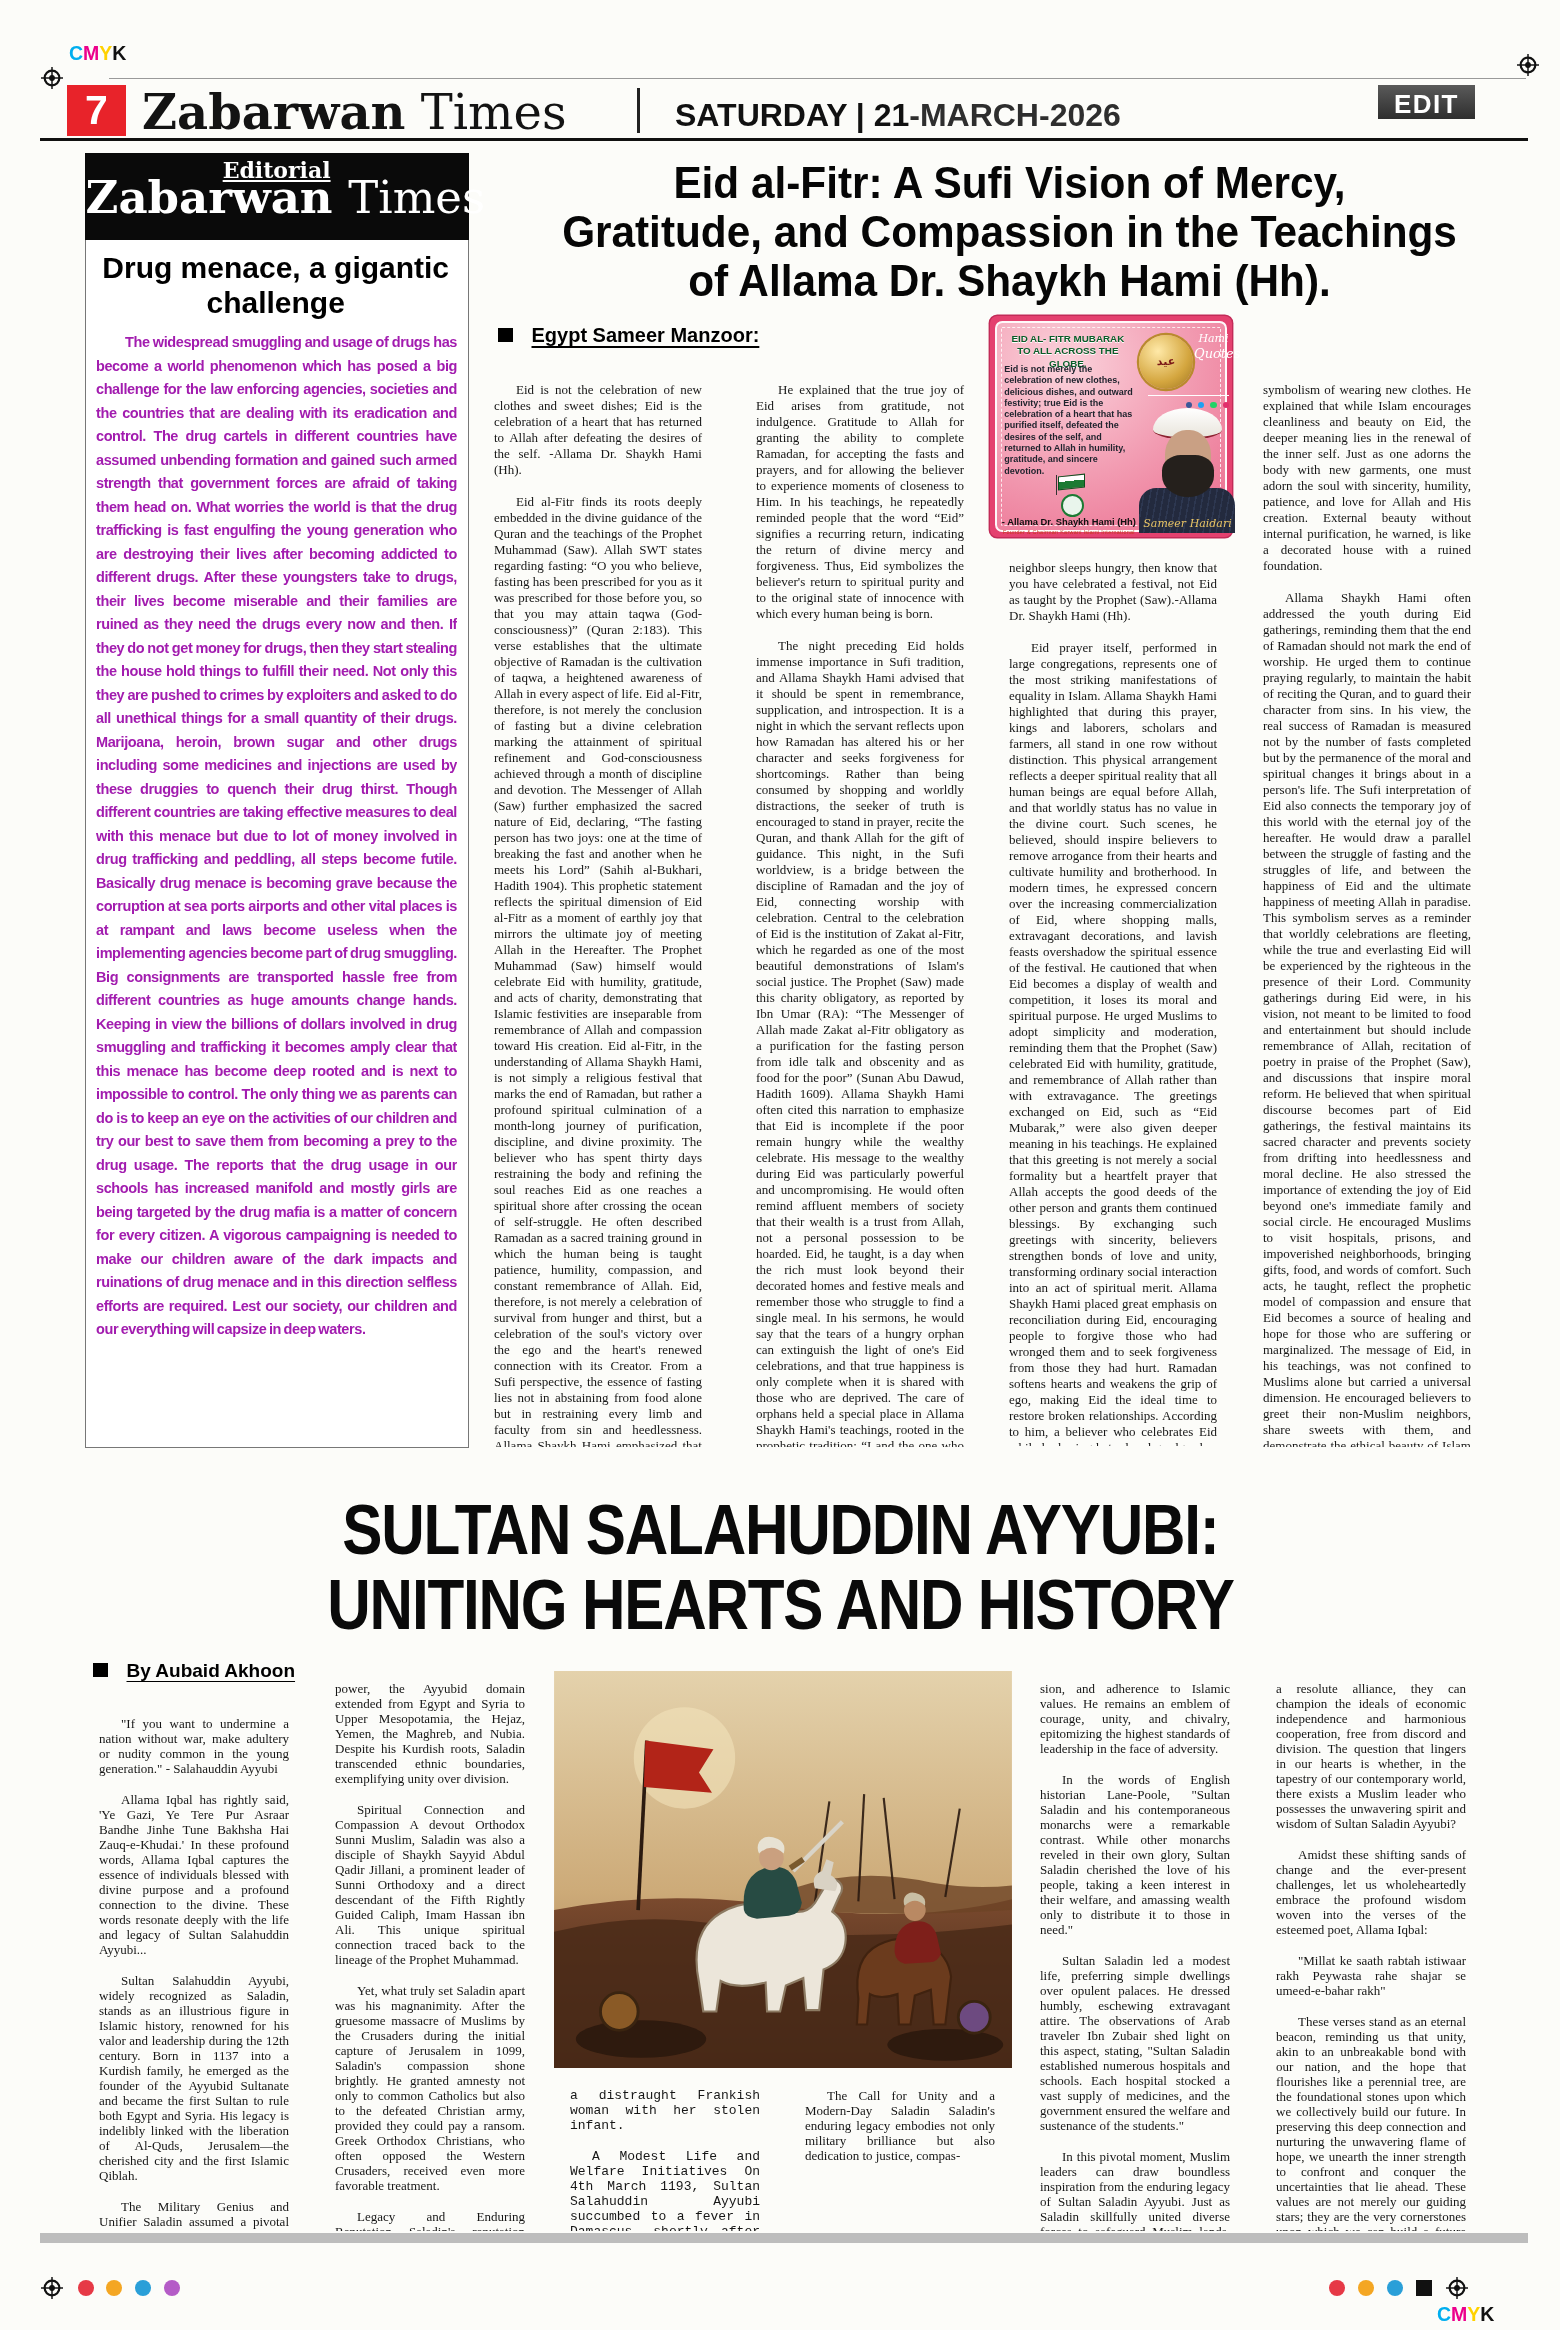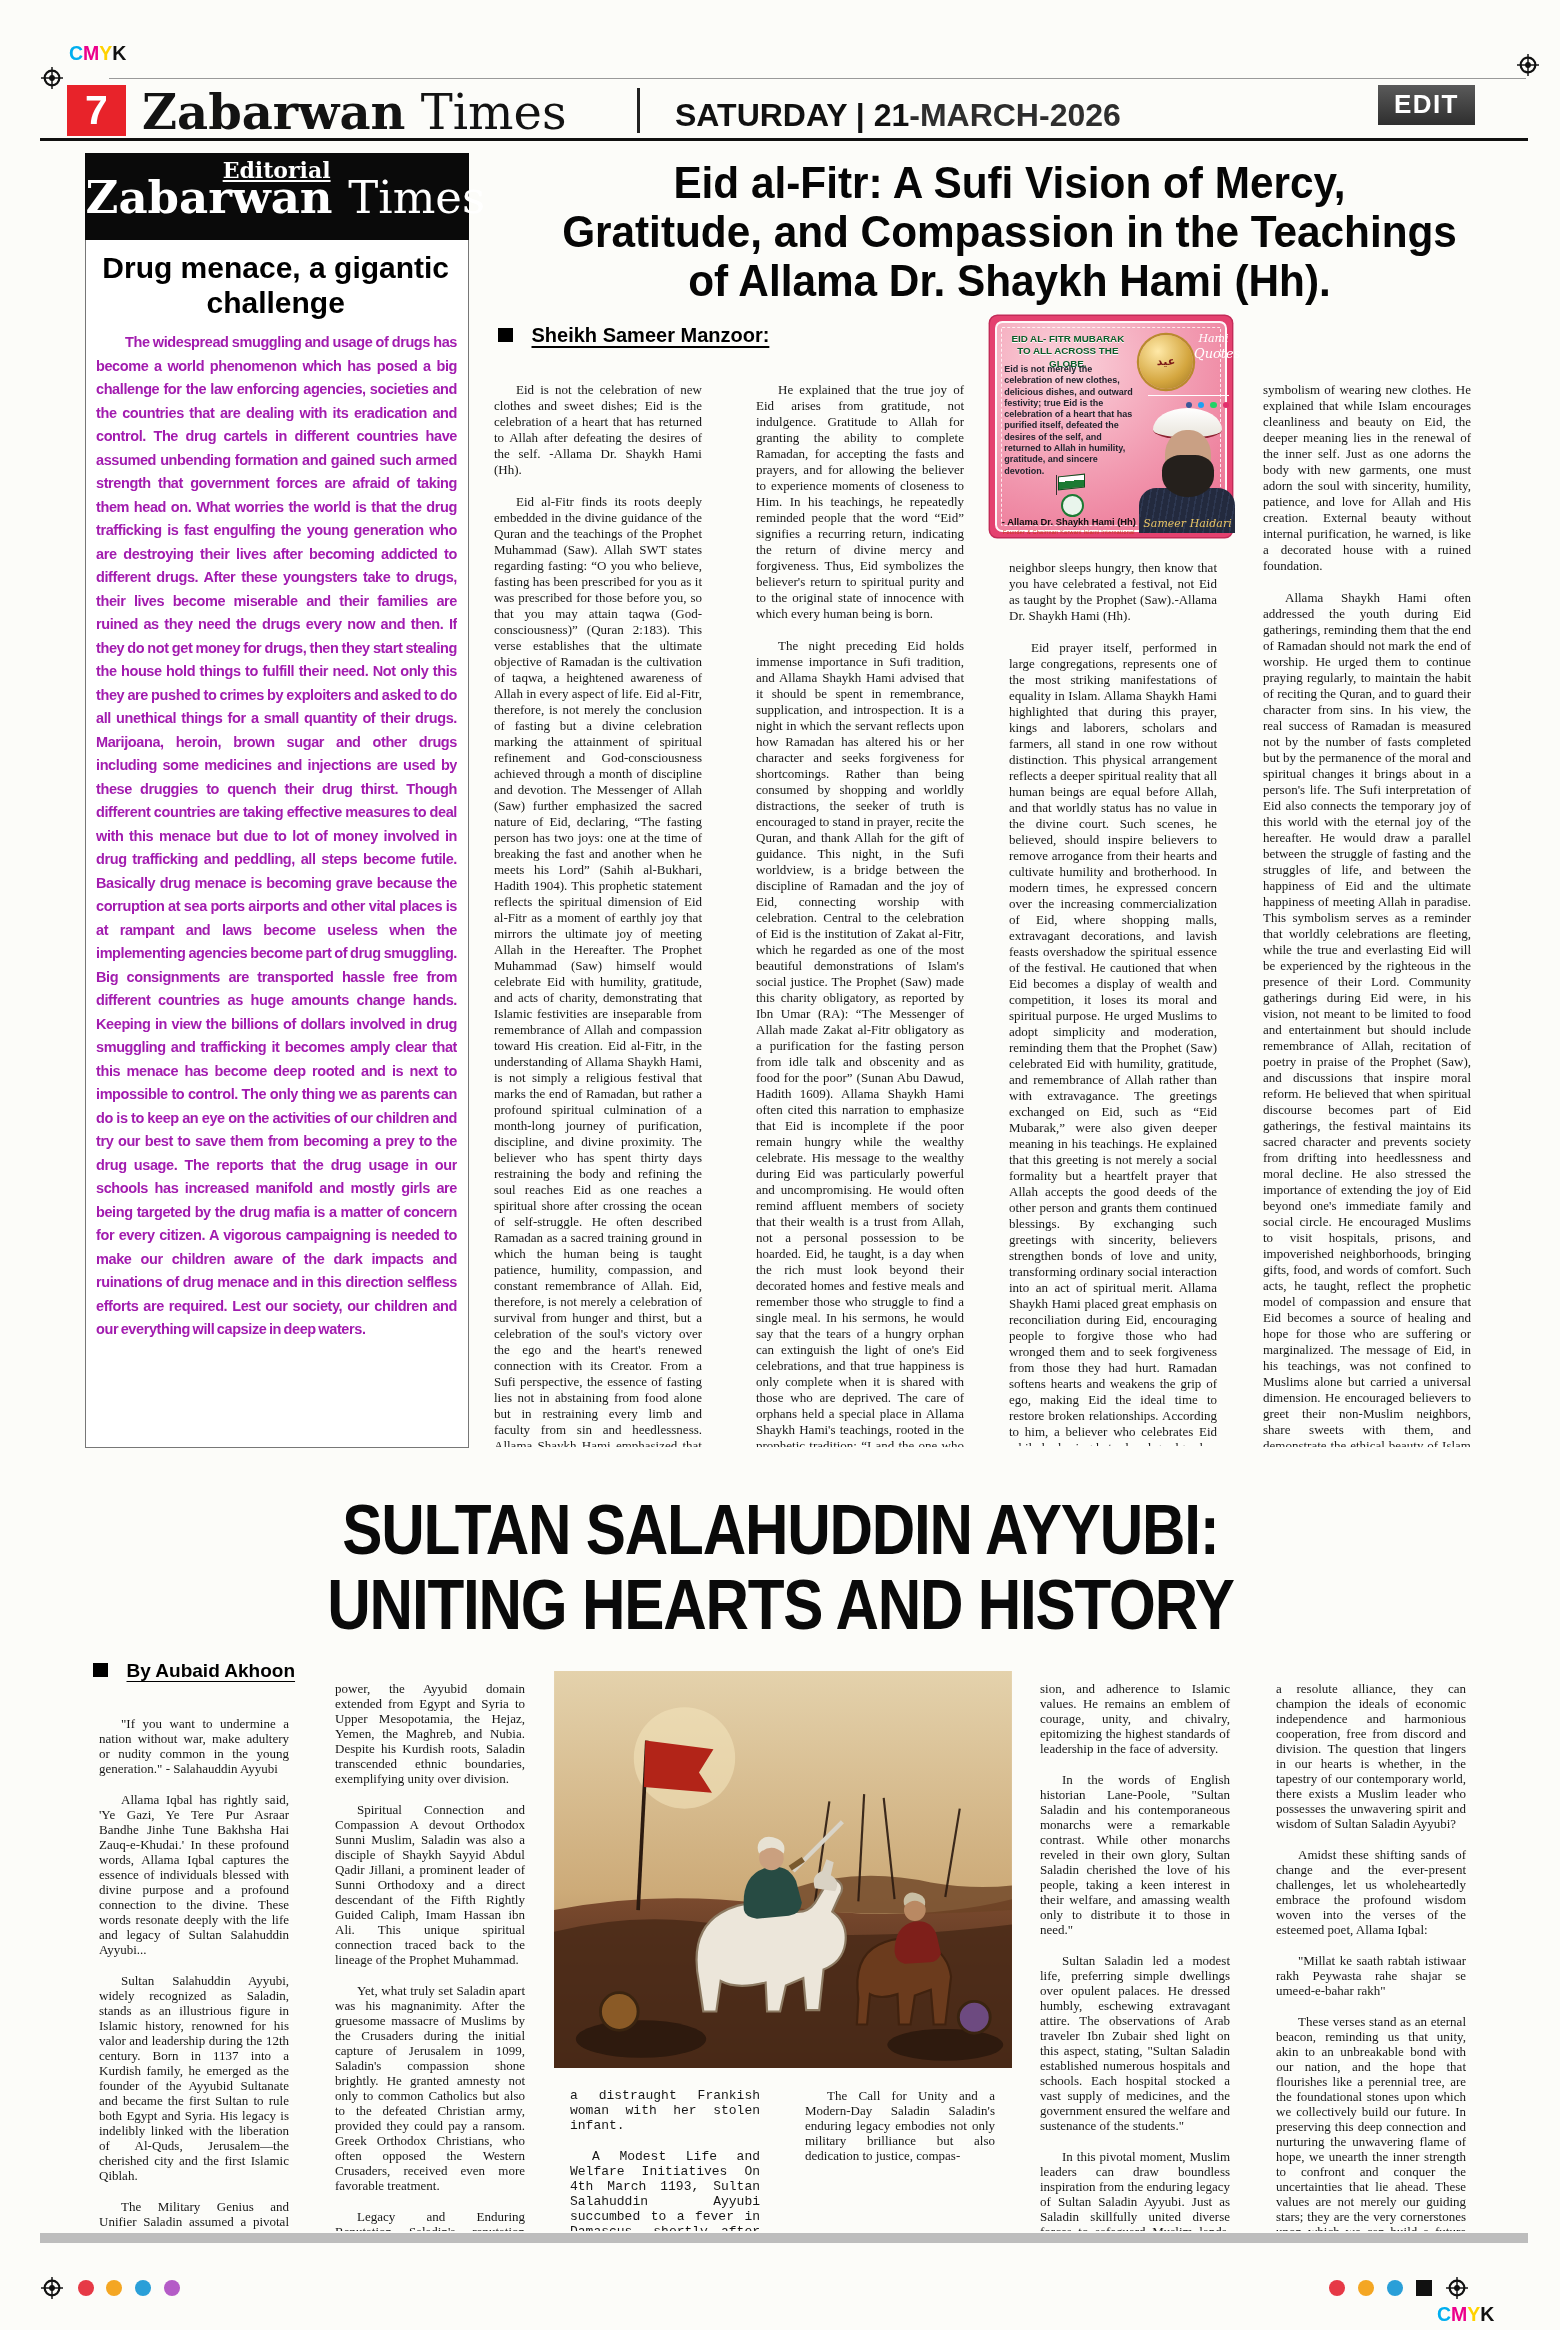--- a/index.html
+++ b/index.html
@@ -17,21 +17,21 @@
   
   .top-hairline{left:109px;top:78px;width:1417px;height:1.4px;background:#9a9a9a;}
   .header-rule{left:40px;top:138px;width:1488px;height:2.9px;background:#111;}
   .pagenum-box{left:67px;top:85px;width:59px;height:51px;background:#e8232a;color:#fff;
      font-family:"Liberation Sans",sans-serif;font-weight:bold;font-size:41px;text-align:center;line-height:51px;}
   .masthead{left:142px;top:84px;font-family:"DejaVu Serif","Liberation Serif",serif;font-size:48px;color:#131313;white-space:nowrap;}
   .masthead .b{font-weight:800;} .masthead .l{font-weight:500;}
   .head-divider{left:637px;top:88px;width:2.9px;height:45px;background:#222;}
   .head-date{left:675px;top:97px;font-family:"Liberation Sans",sans-serif;font-size:32px;color:#111;white-space:nowrap;}
   .head-date .b{font-weight:900;} .head-date .r{font-weight:700;color:#2e2e2e;}
-  .edit-box{left:1378px;top:85px;width:97px;height:40px;background:linear-gradient(#5a5a5a,#2e2e2e);
+  .edit-box{left:1378px;top:85px;width:97px;height:34px;background:linear-gradient(#5a5a5a,#2e2e2e);
      color:#fff;font-family:"Liberation Sans",sans-serif;font-weight:bold;font-size:26px;text-align:center;line-height:38px;letter-spacing:1.4px;}
 
   
   .edi-wrap{left:85px;top:153px;width:382px;height:1293px;border:1.4px solid #777;background:#fff;}
   .edi-mast{position:absolute;left:-1.4px;top:-1.4px;width:382px;height:85px;background:#0a0a0a;border:1.4px solid #0a0a0a;text-align:center;color:#fff;}
   .edi-kicker{font-family:"DejaVu Serif","Liberation Serif",serif;font-weight:bold;font-size:22px;text-decoration:underline;display:block;margin-top:2.9px;}
   .edi-mast-name{font-family:"DejaVu Serif","Liberation Serif",serif;font-weight:800;font-size:45px;line-height:48px;display:block;margin-top:-8.7px;white-space:nowrap;}
   .edi-title{position:absolute;left:7.2px;top:96px;width:365px;text-align:center;
      font-family:"Liberation Sans",sans-serif;font-weight:bold;font-size:30px;line-height:35px;color:#000;}
   .edi-body{position:absolute;left:10px;top:177px;width:361px;height:1106px;overflow:hidden;
@@ -152,21 +152,21 @@
       <p>The widespread smuggling and usage of drugs has become a world phenomenon which has posed a big challenge for the law enforcing agencies, societies and the countries that are dealing with its eradication and control. The drug cartels in different countries have assumed unbending formation and gained such armed strength that government forces are afraid of taking them head on. What worries the world is that the drug trafficking is fast engulfing the young generation who are destroying their lives after becoming addicted to different drugs. After these youngsters take to drugs, their lives become miserable and their families are ruined as they need the drugs every now and then. If they do not get money for drugs, then they start stealing the house hold things to fulfill their need. Not only this they are pushed to crimes by exploiters and asked to do all unethical things for a small quantity of their drugs. Marijoana, heroin, brown sugar and other drugs including some medicines and injections are used by these druggies to quench their drug thirst. Though different countries are taking effective measures to deal with this menace but due to lot of money involved in drug trafficking and peddling, all steps become futile. Basically drug menace is becoming grave because the corruption at sea ports airports and other vital places is at rampant and laws become useless when the implementing agencies become part of drug smuggling. Big consignments are transported hassle free from different countries as huge amounts change hands. Keeping in view the billions of dollars involved in drug smuggling and trafficking it becomes amply clear that this menace has become deep rooted and is next to impossible to control. The only thing we as parents can do is to keep an eye on the activities of our children and try our best to save them from becoming a prey to the drug usage. The reports that the drug usage in our schools has increased manifold and mostly girls are being targeted by the drug mafia is a matter of concern for every citizen. A vigorous campaigning is needed to make our children aware of the dark impacts and ruinations of drug menace and in this direction selfless efforts are required. Lest our society, our children and our everything will capsize in deep waters.</p>
     </div>
   </div>
 
   <div class="abs eid-headline">
     <div>Eid al-Fitr: A Sufi Vision of Mercy,</div>
     <div>Gratitude, and Compassion in the Teachings</div>
     <div>of Allama Dr. Shaykh Hami (Hh).</div>
   </div>
   <div class="abs byline eid-byline">
-    <span class="bsq"></span><span class="btxt">Sheikh Sameer Manzoor:</span>
+    <span class="bsq"></span><span class="btxt">Egypt Sameer Manzoor:</span>
   </div>
 
   <div class="abs ncol eid-c eid-c1">
     <p>Eid is not the celebration of new clothes and sweet dishes; Eid is the celebration of a heart that has returned to Allah after defeating the desires of the self. -Allama Dr. Shaykh Hami (Hh).</p>
     <p>Eid al-Fitr finds its roots deeply embedded in the divine guidance of the Quran and the teachings of the Prophet Muhammad (Saw). Allah SWT states regarding fasting: “O you who believe, fasting has been prescribed for you as it was prescribed for those before you, so that you may attain taqwa (God-consciousness)” (Quran 2:183). This verse establishes that the ultimate objective of Ramadan is the cultivation of taqwa, a heightened awareness of Allah in every aspect of life. Eid al-Fitr, therefore, is not merely the conclusion of fasting but a divine celebration marking the attainment of spiritual refinement and God-consciousness achieved through a month of discipline and devotion. The Messenger of Allah (Saw) further emphasized the sacred nature of Eid, declaring, “The fasting person has two joys: one at the time of breaking the fast and another when he meets his Lord” (Sahih al-Bukhari, Hadith 1904). This prophetic statement reflects the spiritual dimension of Eid al-Fitr as a moment of earthly joy that mirrors the ultimate joy of meeting Allah in the Hereafter. The Prophet Muhammad (Saw) himself would celebrate Eid with humility, gratitude, and acts of charity, demonstrating that Islamic festivities are inseparable from remembrance of Allah and compassion toward His creation. Eid al-Fitr, in the understanding of Allama Shaykh Hami, is not simply a religious festival that marks the end of Ramadan, but rather a profound spiritual culmination of a month-long journey of purification, discipline, and divine proximity. The believer who has spent thirty days restraining the body and refining the soul reaches Eid as one reaches a spiritual shore after crossing the ocean of self-struggle. He often described Ramadan as a sacred training ground in which the human being is taught patience, humility, compassion, and constant remembrance of Allah. Eid, therefore, is not merely a celebration of survival from hunger and thirst, but a celebration of the soul's victory over the ego and the heart's renewed connection with its Creator. From a Sufi perspective, the essence of fasting lies not in abstaining from food alone but in restraining every limb and faculty from sin and heedlessness. Allama Shaykh Hami emphasized that the eyes must fast from forbidden sights, the tongue from backbiting and falsehood, the ears from gossip, and the heart from arrogance and hatred. When such a holistic fast is observed, Eid becomes meaningful because it reflects an inner transformation. Without this transformation, the external rituals of Eid lose their depth and become hollow cultural practices devoid of spiritual light.</p>
   </div>
   <div class="abs ncol eid-c eid-c2">
     <p>He explained that the true joy of Eid arises from gratitude, not indulgence. Gratitude to Allah for granting the ability to complete Ramadan, for accepting the fasts and prayers, and for allowing the believer to experience moments of closeness to Him. In his teachings, he repeatedly reminded people that the word “Eid” signifies a recurring return, indicating the return of divine mercy and forgiveness. Thus, Eid symbolizes the believer's return to spiritual purity and to the original state of innocence with which every human being is born.</p>
     <p>The night preceding Eid holds immense importance in Sufi tradition, and Allama Shaykh Hami advised that it should be spent in remembrance, supplication, and introspection. It is a night in which the servant reflects upon how Ramadan has altered his or her character and seeks forgiveness for shortcomings. Rather than being consumed by shopping and worldly distractions, the seeker of truth is encouraged to stand in prayer, recite the Quran, and thank Allah for the gift of guidance. This night, in the Sufi worldview, is a bridge between the discipline of Ramadan and the joy of Eid, connecting worship with celebration. Central to the celebration of Eid is the institution of Zakat al-Fitr, which he regarded as one of the most beautiful demonstrations of Islam's social justice. The Prophet (Saw) made this charity obligatory, as reported by Ibn Umar (RA): “The Messenger of Allah made Zakat al-Fitr obligatory as a purification for the fasting person from idle talk and obscenity and as food for the poor” (Sunan Abu Dawud, Hadith 1609). Allama Shaykh Hami often cited this narration to emphasize that Eid is incomplete if the poor remain hungry while the wealthy celebrate. His message to the wealthy during Eid was particularly powerful and uncompromising. He would often remind affluent members of society that their wealth is a trust from Allah, not a personal possession to be hoarded. Eid, he taught, is a day when the rich must look beyond their decorated homes and festive meals and remember those who struggle to find a single meal. In his sermons, he would say that the tears of a hungry orphan can extinguish the light of one's Eid celebrations, and that true happiness is only complete when it is shared with those who are deprived. The care of orphans held a special place in Allama Shaykh Hami's teachings, rooted in the prophetic tradition: “I and the one who cares for an orphan will be in Paradise like this,” and the Prophet (Saw) joined his fingers together (Sahih al-Bukhari, Hadith 5304). He encouraged families to invite orphans to their homes on Eid, to clothe them with dignity, and to make them feel loved and valued. He would often say that if an orphan smiles because of your kindness on Eid, that smile becomes a witness in your favor before Allah on the Day of Judgment.</p>
     <p>If your Eid table is full while your</p>

